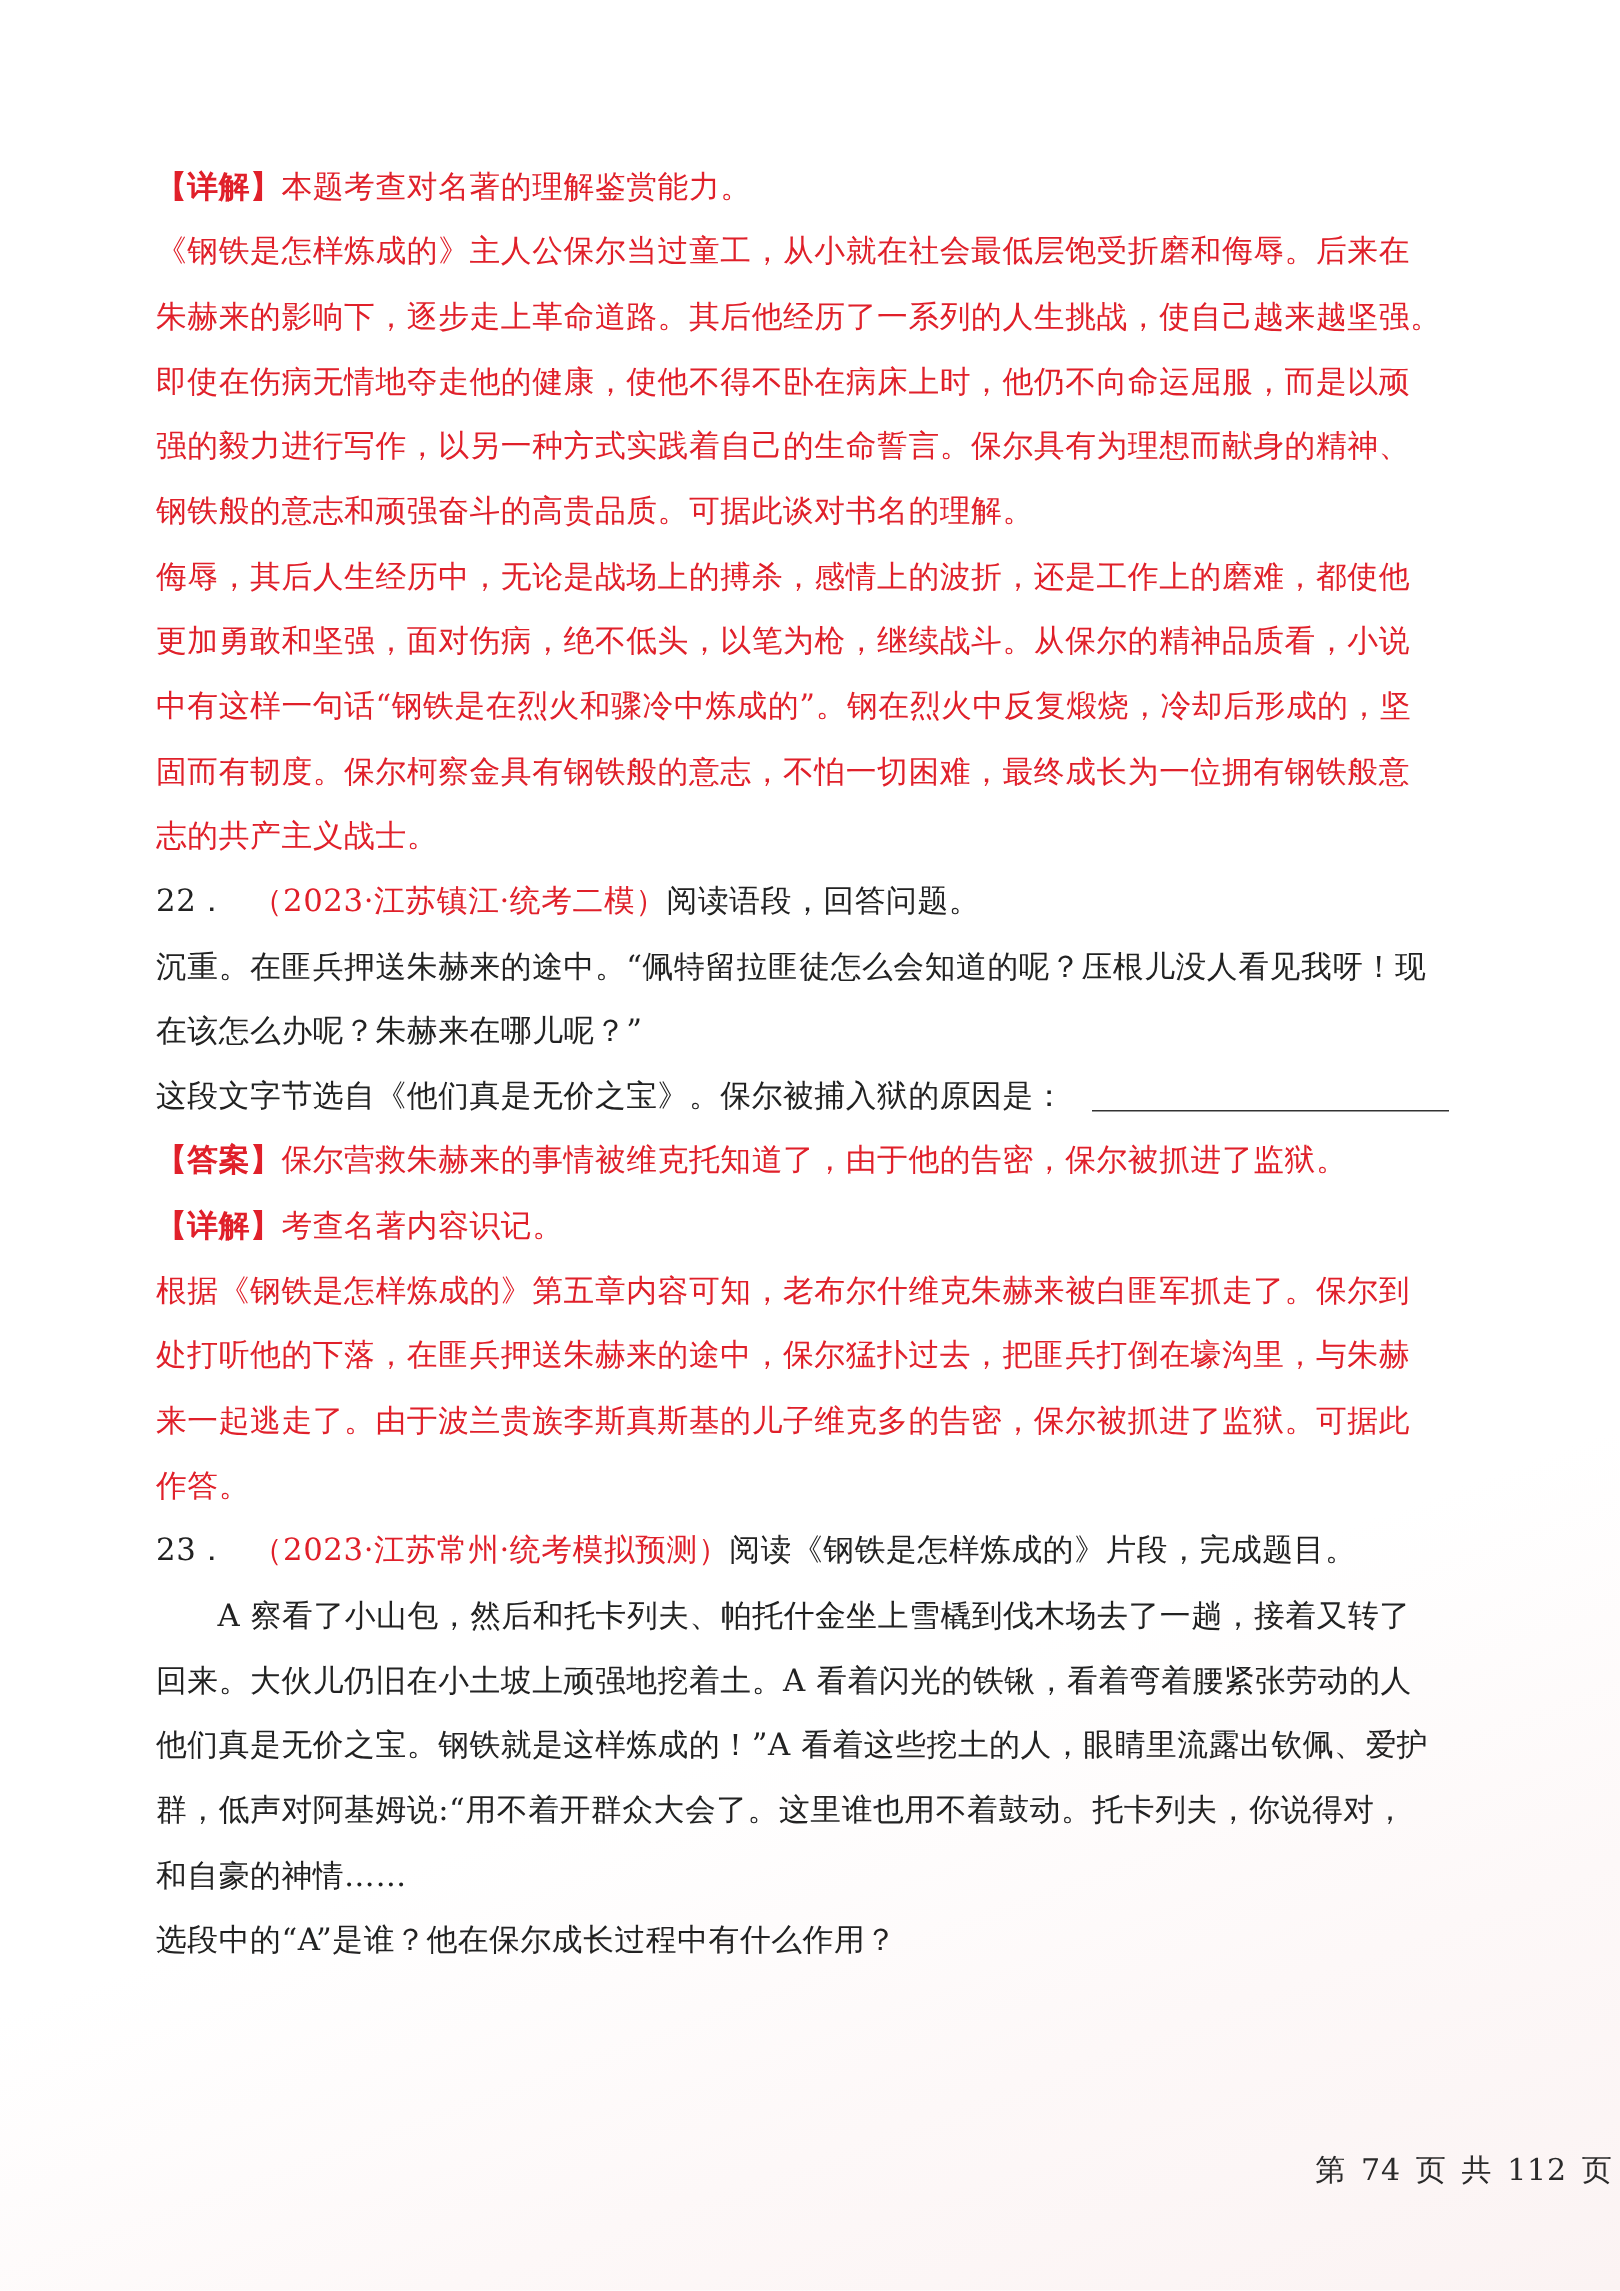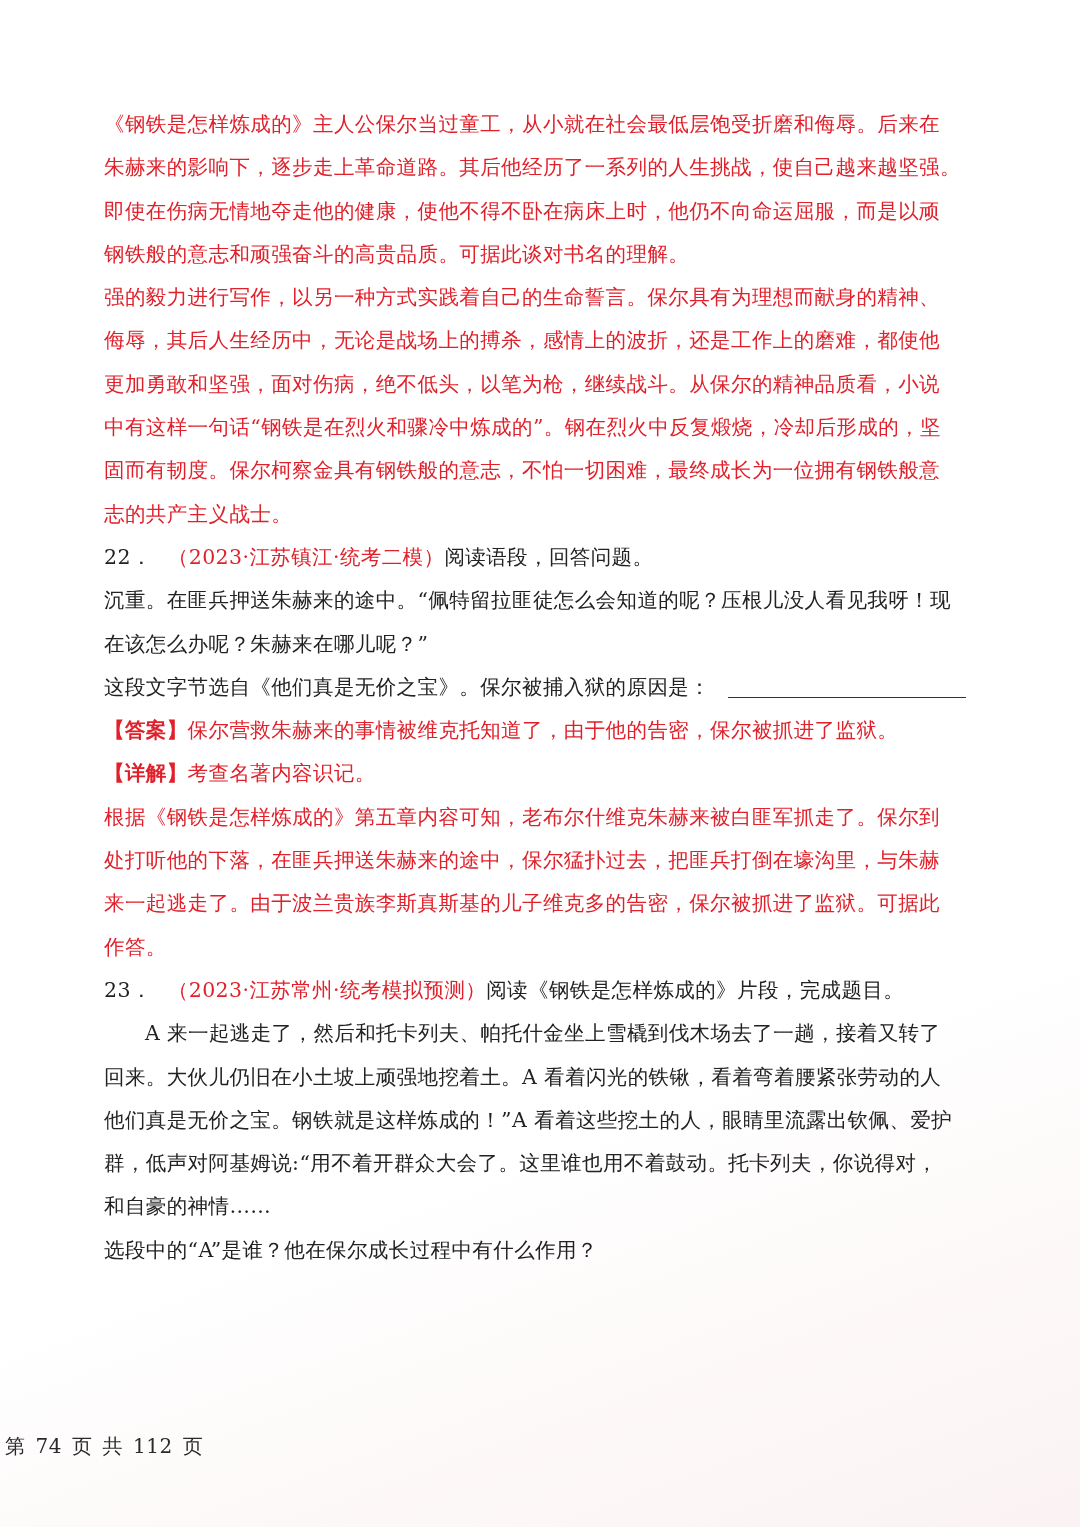--- a/index.html
+++ b/index.html
@@ -46,38 +46,41 @@
       border-bottom: 1.5px solid #333333;
       height: 22px;
       vertical-align: -4px;
       margin-left: 18px;
     }
     .footer {
       position: absolute;
       top: 1433px;
       left: 0;
       width: 1080px;
-      text-align: left;
+      text-align: right;
       font-size: 20px;
       color: #2a2a2a;
       letter-spacing: 0.5px;
     }
     .footer span { margin: 0 5px; }
   </style>
 </head>
 <body>
 
 <div class="page">
   <div class="content">
 
+    <div class="line">
+      <span class="bracket">【详解】</span><span class="red">本题考查对名著的理解鉴赏能力。</span>
+    </div>
     <div class="line red">《钢铁是怎样炼成的》主人公保尔当过童工，从小就在社会最低层饱受折磨和侮辱。后来在</div>
     <div class="line red">朱赫来的影响下，逐步走上革命道路。其后他经历了一系列的人生挑战，使自己越来越坚强。</div>
     <div class="line red">即使在伤病无情地夺走他的健康，使他不得不卧在病床上时，他仍不向命运屈服，而是以顽</div>
+    <div class="line red">强的毅力进行写作，以另一种方式实践着自己的生命誓言。保尔具有为理想而献身的精神、</div>
     <div class="line red">钢铁般的意志和顽强奋斗的高贵品质。可据此谈对书名的理解。</div>
-    <div class="line red">强的毅力进行写作，以另一种方式实践着自己的生命誓言。保尔具有为理想而献身的精神、</div>
     <div class="line red">侮辱，其后人生经历中，无论是战场上的搏杀，感情上的波折，还是工作上的磨难，都使他</div>
     <div class="line red">更加勇敢和坚强，面对伤病，绝不低头，以笔为枪，继续战斗。从保尔的精神品质看，小说</div>
     <div class="line red">中有这样一句话“钢铁是在烈火和骤冷中炼成的”。钢在烈火中反复煅烧，冷却后形成的，坚</div>
     <div class="line red">固而有韧度。保尔柯察金具有钢铁般的意志，不怕一切困难，最终成长为一位拥有钢铁般意</div>
     <div class="line red">志的共产主义战士。</div>
 
     <div class="line">
       <span class="qnum">22．</span><span class="red">（2023·江苏镇江·统考二模）</span><span class="dark">阅读语段，回答问题。</span>
     </div>
     <div class="line dark">沉重。在匪兵押送朱赫来的途中。“佩特留拉匪徒怎么会知道的呢？压根儿没人看见我呀！现</div>
@@ -92,21 +95,21 @@
       <span class="bracket">【详解】</span><span class="red">考查名著内容识记。</span>
     </div>
     <div class="line red">根据《钢铁是怎样炼成的》第五章内容可知，老布尔什维克朱赫来被白匪军抓走了。保尔到</div>
     <div class="line red">处打听他的下落，在匪兵押送朱赫来的途中，保尔猛扑过去，把匪兵打倒在壕沟里，与朱赫</div>
     <div class="line red">来一起逃走了。由于波兰贵族李斯真斯基的儿子维克多的告密，保尔被抓进了监狱。可据此</div>
     <div class="line red">作答。</div>
 
     <div class="line">
       <span class="qnum">23．</span><span class="red">（2023·江苏常州·统考模拟预测）</span><span class="dark">阅读《钢铁是怎样炼成的》片段，完成题目。</span>
     </div>
-    <div class="line dark indent">A 来一起逃走了，然后和托卡列夫、帕托什金坐上雪橇到伐木场去了一趟，接着又转了</div>
+    <div class="line dark indent">A 察看了小山包，然后和托卡列夫、帕托什金坐上雪橇到伐木场去了一趟，接着又转了</div>
     <div class="line dark">回来。大伙儿仍旧在小土坡上顽强地挖着土。A 看着闪光的铁锹，看着弯着腰紧张劳动的人</div>
     <div class="line dark">他们真是无价之宝。钢铁就是这样炼成的！”A 看着这些挖土的人，眼睛里流露出钦佩、爱护</div>
     <div class="line dark">群，低声对阿基姆说:“用不着开群众大会了。这里谁也用不着鼓动。托卡列夫，你说得对，</div>
     <div class="line dark">和自豪的神情……</div>
     <div class="line dark">选段中的“A”是谁？他在保尔成长过程中有什么作用？</div>
   </div>
 
   <div class="footer">
     <span>第</span><span>74</span><span>页</span><span>共</span><span>112</span><span>页</span>
   </div>

